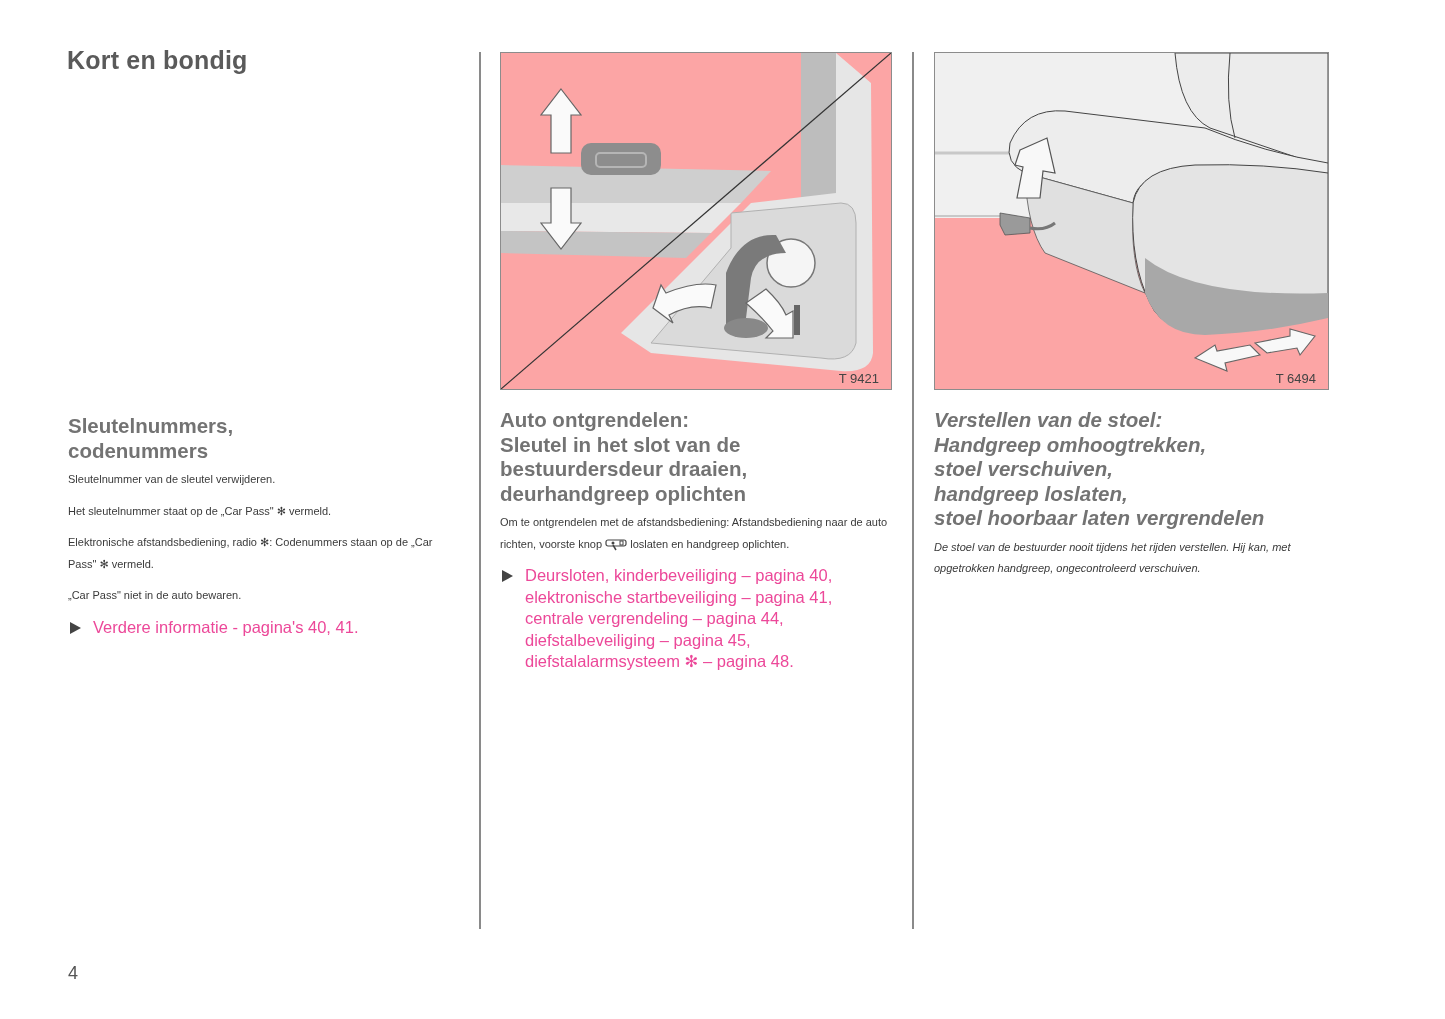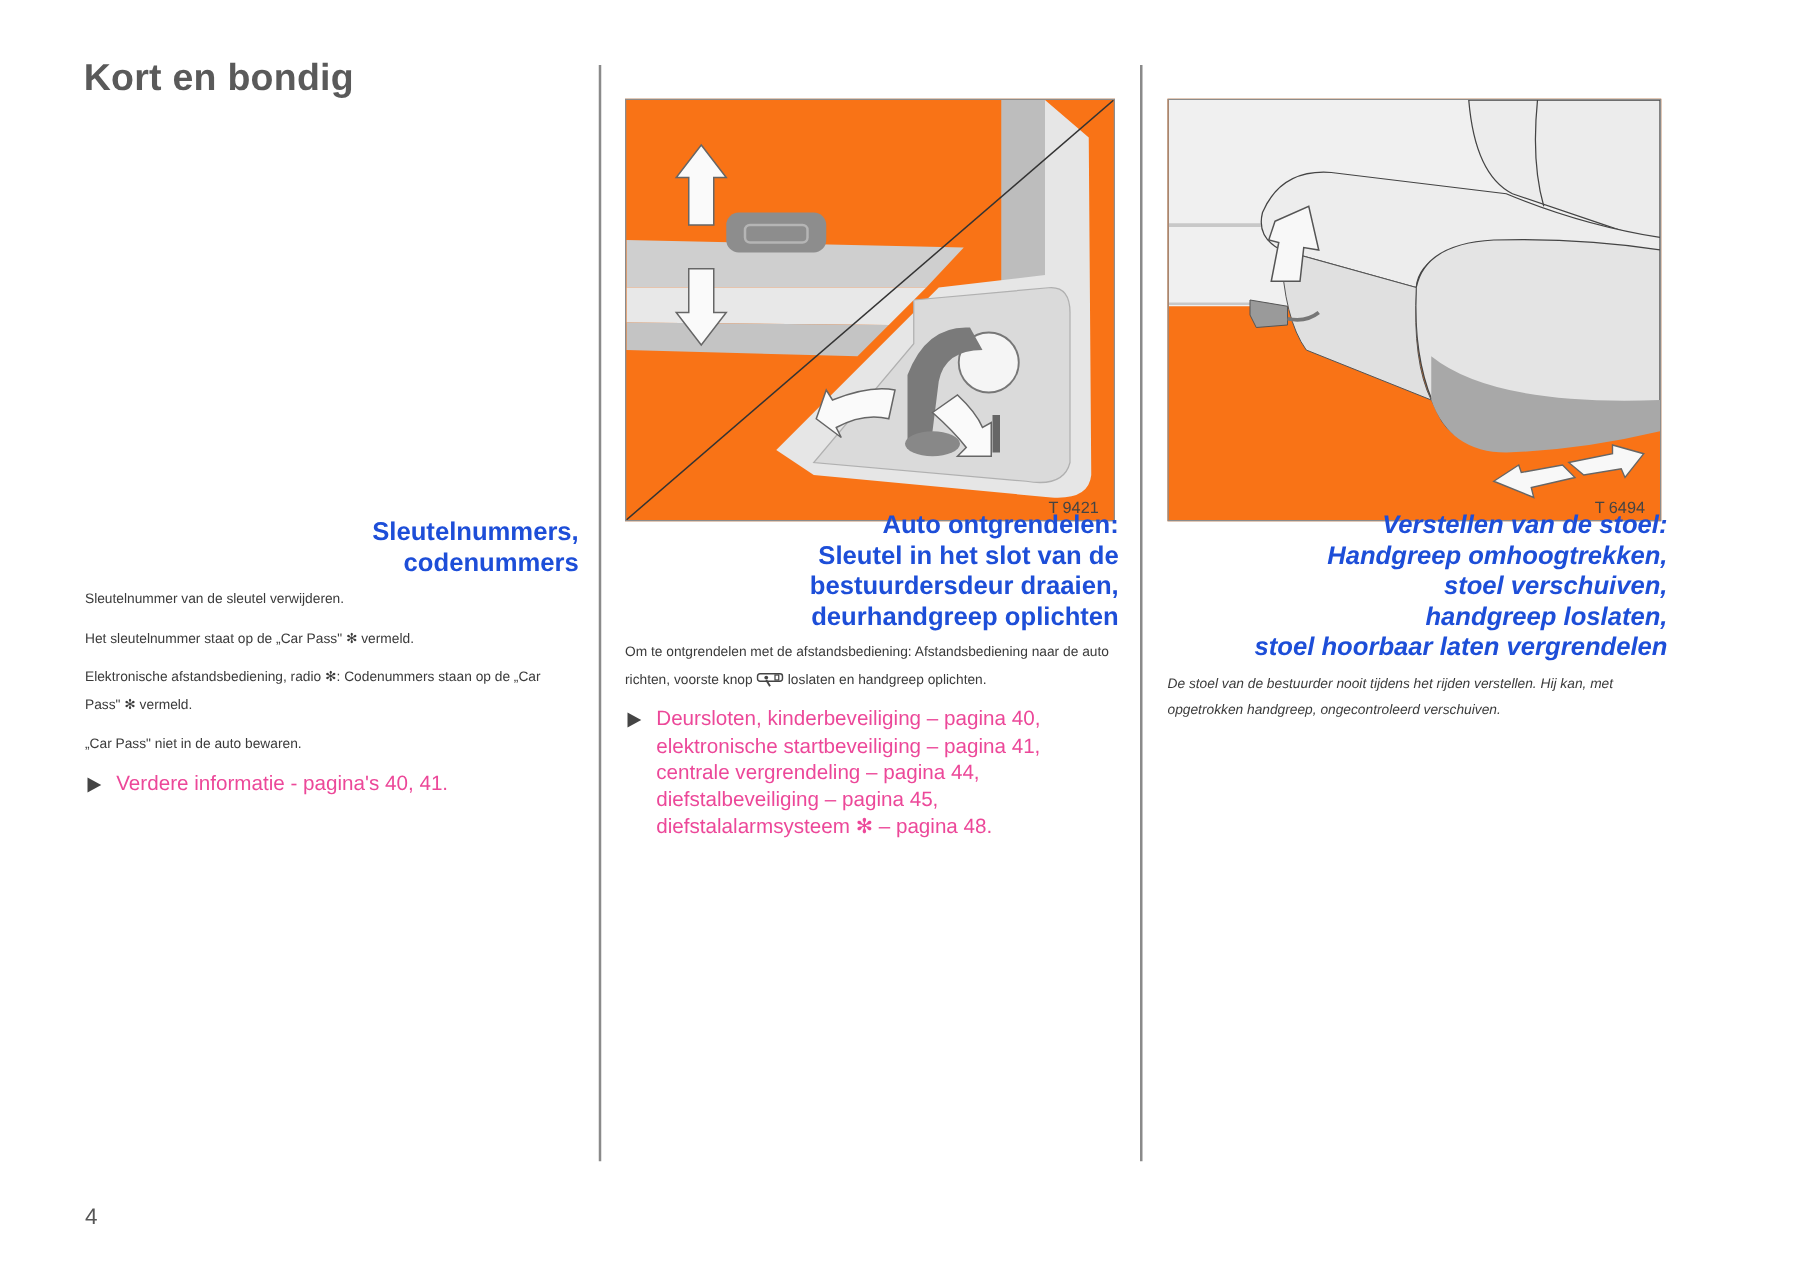--- a/index.html
+++ b/index.html
@@ -1,40 +1,40 @@
 <!DOCTYPE html>
 <html><head>
 <meta charset="utf-8">
 <style>
   html, body { margin:0; padding:0; background:#ffffff; }
   body { width:1445px; height:1019px; position:relative; overflow:hidden;
          font-family:"Liberation Sans", "DejaVu Sans", sans-serif; color:#3a3a3a; }
 
-  .page-title { position:absolute; left:67px; top:46px; font-size:30px; font-weight:bold;
+  .page-title { position:absolute; left:67px; top:46px; font-size:25px; font-weight:bold;
                 color:#5a5a5a; letter-spacing:0.2px; margin:0; }
 
   .divider { position:absolute; width:2px; background:#8a8a8a; }
   #div-1 { left:479px; top:52px; height:877px; }
   #div-2 { left:912px; top:52px; height:877px; }
 
   .col { position:absolute; }
   #col-1 { left:68px; top:414px; width:395px; }
   #col-2 { left:500px; top:408px; width:395px; }
   #col-3 { left:934px; top:408px; width:400px;font-style:italic; }
 
-  .heading { font-size:20.5px; font-weight:bold; color:#1d4ed8; line-height:24.5px; margin:0 0 6px 0;text-align:right; }
+  .heading { font-size:20.5px; font-weight:bold; color:#737373; line-height:24.5px; margin:0 0 6px 0; }
   .para { font-size:11px; line-height:21.5px; color:#3a3a3a; margin:0 0 10px 0; }
   .list-line { font-size:16.5px; line-height:21.5px; color:#ec4899; margin:0; }
   .list { margin:0; padding:0; list-style:none; }
   .list li { padding-left:25px; position:relative; }
   .arrow { position:absolute; left:2px; top:5px; width:0; height:0;
            border-top:6px solid transparent; border-bottom:6px solid transparent;
            border-left:11px solid #444; }
 
-  .figure { position:absolute; border:1.5px solid #8c8c8c; background:#f97316; overflow:hidden;margin-top:27px; }
+  .figure { position:absolute; border:1.5px solid #8c8c8c; background:#fca5a5; overflow:hidden; }
   #fig-1 { left:500px; top:52px; width:390px; height:336px; }
   #fig-2 { left:934px; top:52px; width:393px; height:336px; }
   .fig-caption { position:absolute; right:12px; bottom:3px; font-size:13px; color:#444;
                  background:transparent; }
   .figure svg { position:absolute; left:0; top:0; }
 
   .page-number { position:absolute; left:68px; top:963px; font-size:18px; color:#555; }
   .remote-icon { display:inline-block; vertical-align:middle; }
 </style>
 </head>

